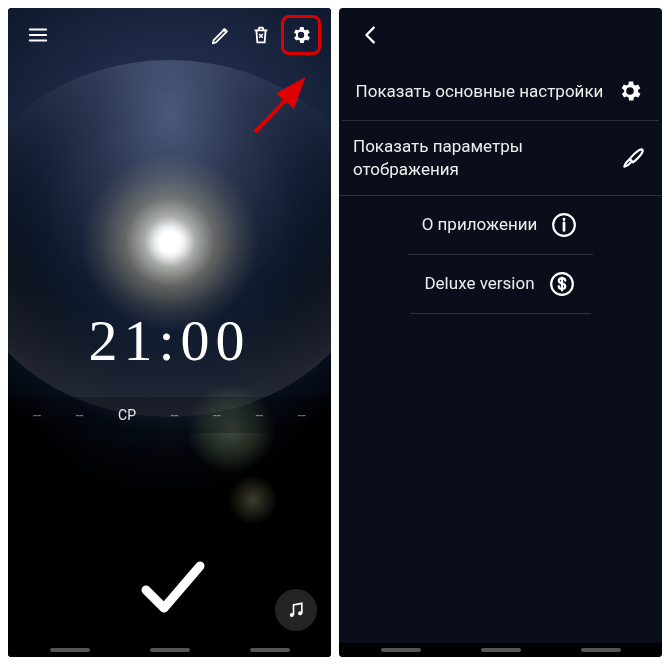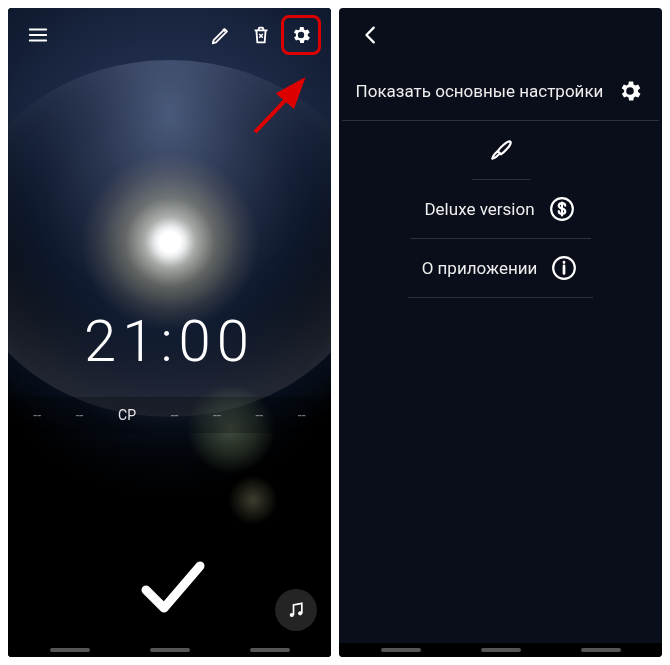--- a/index.html
+++ b/index.html
@@ -100,20 +100,21 @@
     position: absolute;
     top: 46%;
     left: 0;
     right: 0;
     text-align: center;
     color: #fff;
     font-size: 58px;
     font-weight: 300;
     letter-spacing: 6px;
     z-index: 5;
+    font-family: Liberation Serif, serif;
   }
   .daybar {
     position: absolute;
     top: 60%;
     left: 0;
     right: 0;
     display: flex;
     justify-content: space-around;
     padding: 10px 8px;
     background: rgba(0,0,0,0.25);
@@ -340,42 +341,43 @@
     <div class="menu-item">
       <div class="label">Показать основные настройки</div>
       <div class="menu-icon">
           <svg viewBox="0 0 24 24">
             <use href="#i-gear-fill"></use>
           </svg>
         </div>
     </div>
 
     <div class="menu-item">
+      <div class="label">Показать параметры отображения</div>
       <div class="menu-icon">
           <svg viewBox="0 0 24 24">
             <use href="#i-brush"></use>
           </svg>
         </div>
     </div>
 
 
     <div class="menu-item">
+      <div class="label">О приложении</div>
+      <div class="menu-icon">
+          <svg viewBox="0 0 24 24">
+            <use href="#i-info"></use>
+          </svg>
+        </div>
+    </div>
+
+    <div class="menu-item">
       <div class="label">Deluxe version</div>
       <div class="menu-icon">
           <svg viewBox="0 0 24 24">
             <use href="#i-dollar"></use>
-          </svg>
-        </div>
-    </div>
-
-    <div class="menu-item">
-      <div class="label">О приложении</div>
-      <div class="menu-icon">
-          <svg viewBox="0 0 24 24">
-            <use href="#i-info"></use>
           </svg>
         </div>
     </div>
 
   </div>
   <div class="navbar">
     <div class="pill"></div>
     <div class="pill"></div>
     <div class="pill"></div>
   </div>

